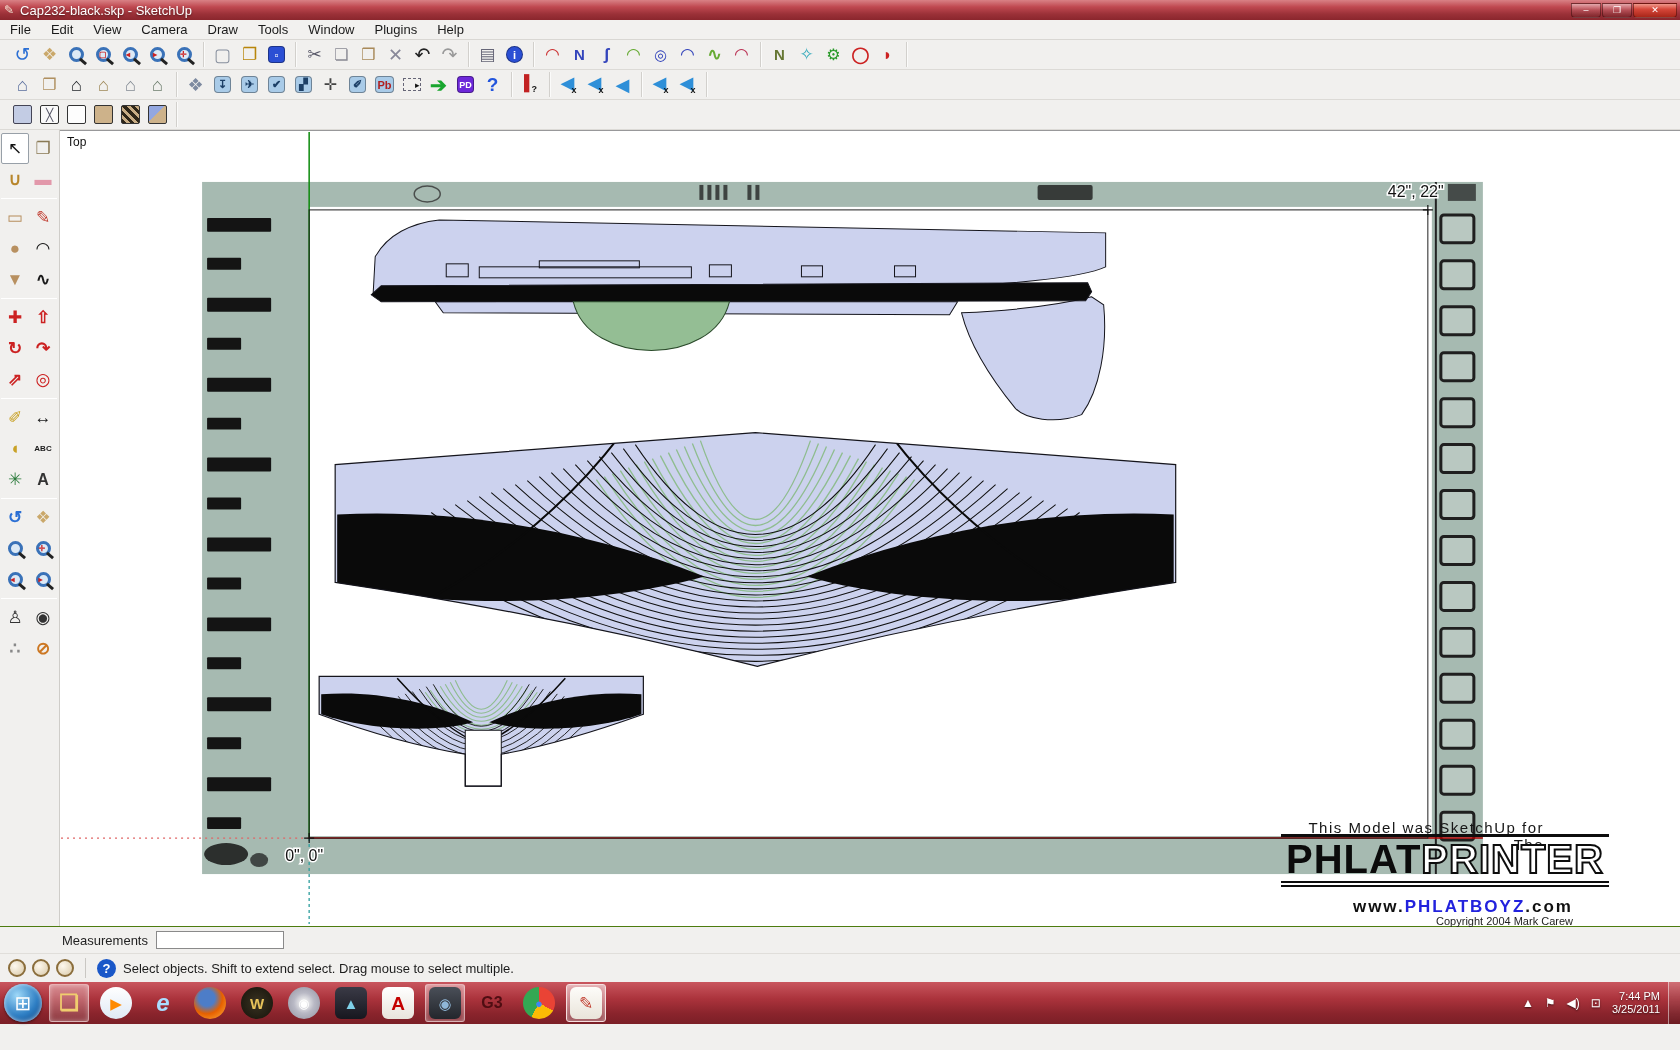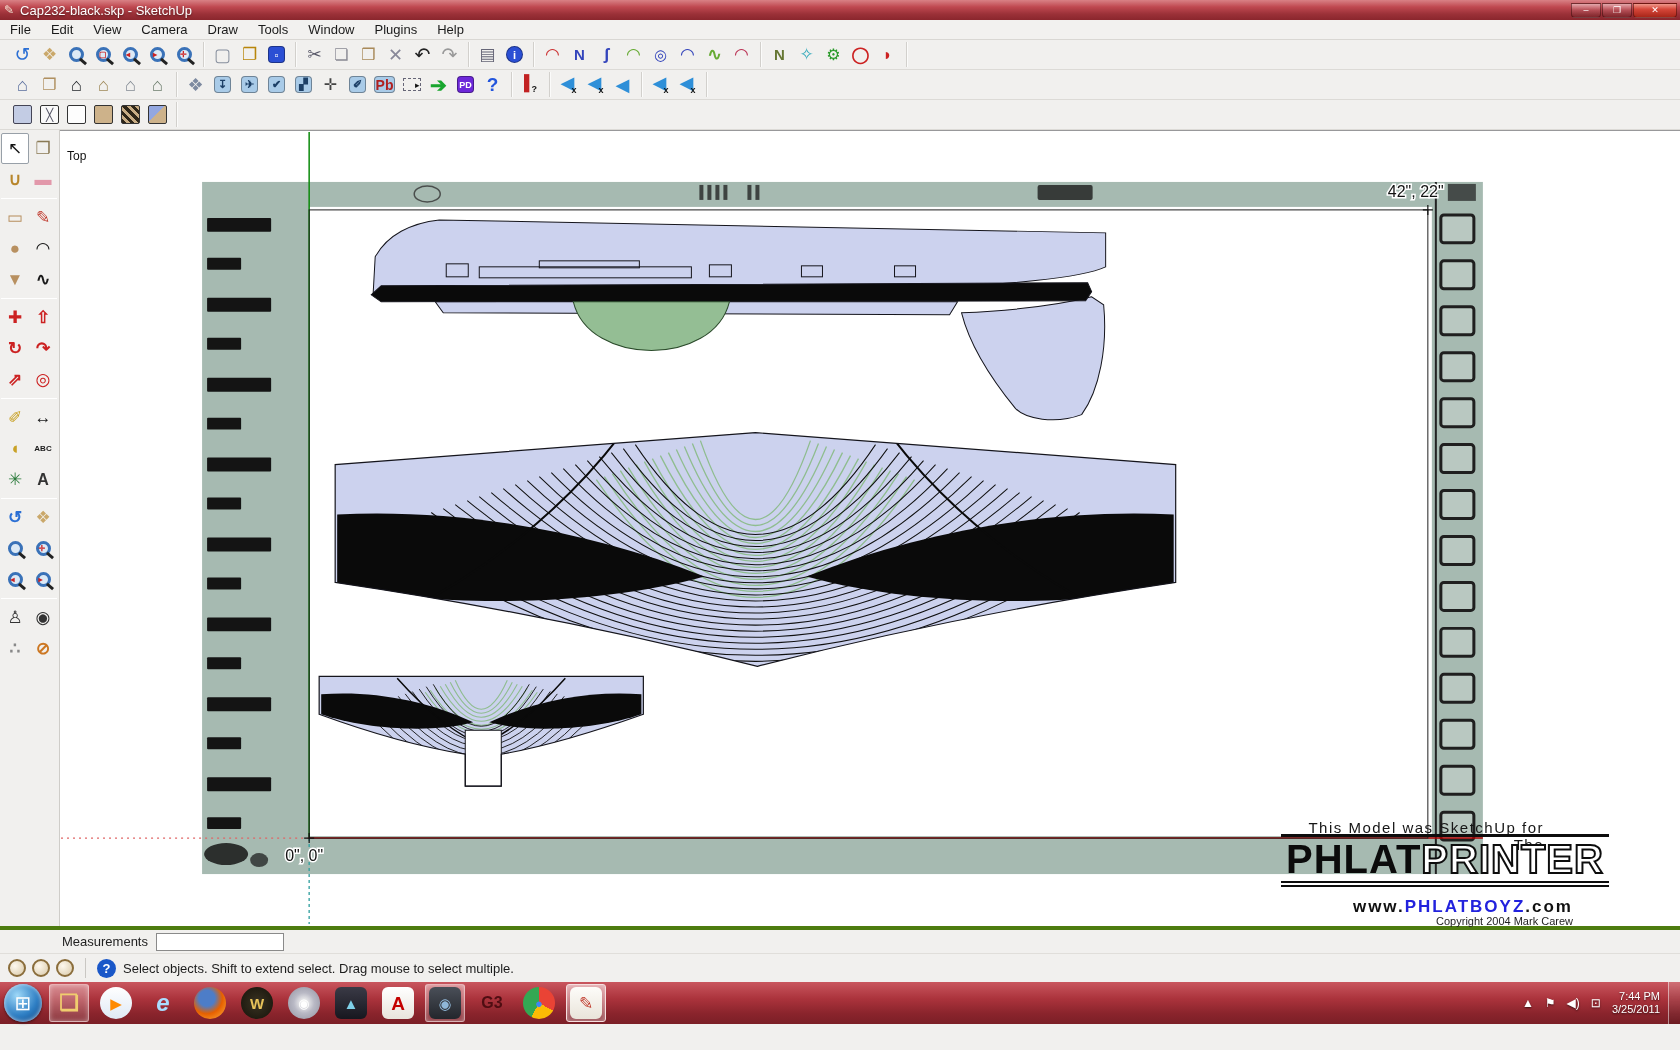--- a/index.html
+++ b/index.html
@@ -58,40 +58,40 @@
   .main { display:flex; height:796px; }
   .palette { width:60px; background:#f1f0ee; border-right:1px solid #cfcdc9;
     display:flex; flex-wrap:wrap; align-content:flex-start; padding:3px 0 0 1px; }
   .pal-btn { width:28px; height:31px; display:flex; align-items:center; justify-content:center; }
   .pal-btn .icon { font-size:17px; }
   .pal-btn.active { background:#fff; border:1px solid #98a0a8; border-radius:2px; }
   .pal-sep { width:56px; height:1px; background:#d3d1cd; border-bottom:1px solid #fff; margin:3px 0; }
 
   .viewport { position:relative; flex:1; background:#fff; border-top:1px solid #98989a; }
   .viewport svg { position:absolute; left:0; top:0; width:100%; height:100%; }
-  .top-label { position:absolute; left:7px; top:18px; font-size:12px; color:#111; }
+  .top-label { position:absolute; left:7px; top:4px; font-size:12px; color:#111; }
 
   .svg-label { font-family:"Liberation Sans",sans-serif; font-size:16px; fill:#111;
     paint-order:stroke; stroke:#ffffff; stroke-width:3px; }
 
   
   .wm-intro { position:absolute; left:1244px; top:688px; width:240px; text-align:right;
     font-size:15px; letter-spacing:1.5px; color:#161616; }
   .wm-logo { position:absolute; left:1221px; top:703px; padding:1px 5px;
     border-top:3px solid #0d0d0d; border-bottom:6px double #0d0d0d;
     font-size:40px; font-weight:bold; letter-spacing:1px; line-height:1.05; color:#0b0b0b; }
   .wm-logo .outline { color:#fff;text-align:center; -webkit-text-stroke:2px #0d0d0d; }
   .wm-site { position:absolute; left:1221px; top:766px; width:292px; text-align:right;
     font-size:17px; font-weight:bold; letter-spacing:2px; color:#111; }
   .wm-site .blue { color:#2222dd; }
   .wm-copy { position:absolute; left:1175px; top:784px; width:338px; text-align:right;
     font-size:11px; color:#222; }
 
   
-  .measurebar { height:27px; background:#f1f0ee; border-top:4px solid #4d7c0f;
+  .measurebar { height:27px; background:#f1f0ee; border-top:1px solid #4d7c0f;
     display:flex; align-items:center; padding-left:62px; }
   .measure-label { font-size:13px; color:#222; margin-right:8px; }
   .measure-input { width:128px; height:18px; border:1px solid #8a8a8a; background:#fff;
     font-size:12px; padding:0 3px; }
 
   
   .statusbar { height:29px; background:#f1f0ee; border-top:1px solid #e0deda;
     display:flex; align-items:center; padding-left:8px; gap:7px; font-size:13px; color:#1c1c1c; }
   .ring { width:18px; height:18px; border-radius:50%; border:2px solid #8a6d3b;
     background:radial-gradient(circle at 35% 35%, #fdf8ee, #d9c9a8); display:inline-block; }
@@ -300,21 +300,21 @@
         <div class="tb-btn">
           <span class="bdg" style="background: rgb(169, 203, 232); color: rgb(28, 63, 102);">▞</span>
         </div>
         <div class="tb-btn">
           <span class="icon" style="color: rgb(68, 68, 68); font-size: 16px;">✛</span>
         </div>
         <div class="tb-btn">
           <span class="bdg" style="background: rgb(169, 203, 232); color: rgb(28, 63, 102);">✐</span>
         </div>
         <div class="tb-btn">
-          <span class="bdg" style="background: rgb(169, 203, 232); color: rgb(176, 32, 32); font-size: 14px;">Pb</span>
+          <span class="bdg" style="background: rgb(169, 203, 232); color: rgb(176, 32, 32); font-size: 11px;">Pb</span>
         </div>
         <div class="tb-btn">
           <span class="dashed-box">▸</span>
         </div>
         <div class="tb-btn">
           <span class="icon" style="color: rgb(24, 166, 46); font-size: 20px; font-weight: bold;">➔</span>
         </div>
         <div class="tb-btn">
           <span class="bdg" style="background: #6d28d9; color: rgb(255, 255, 255); font-size: 9px;">PD</span>
         </div>

